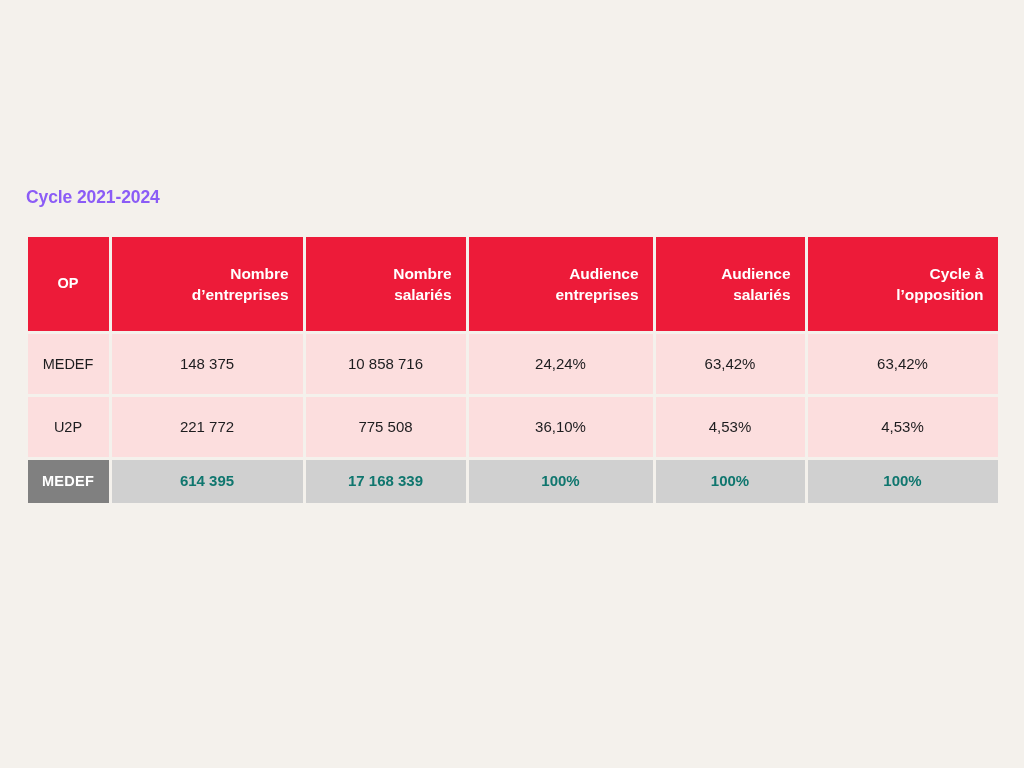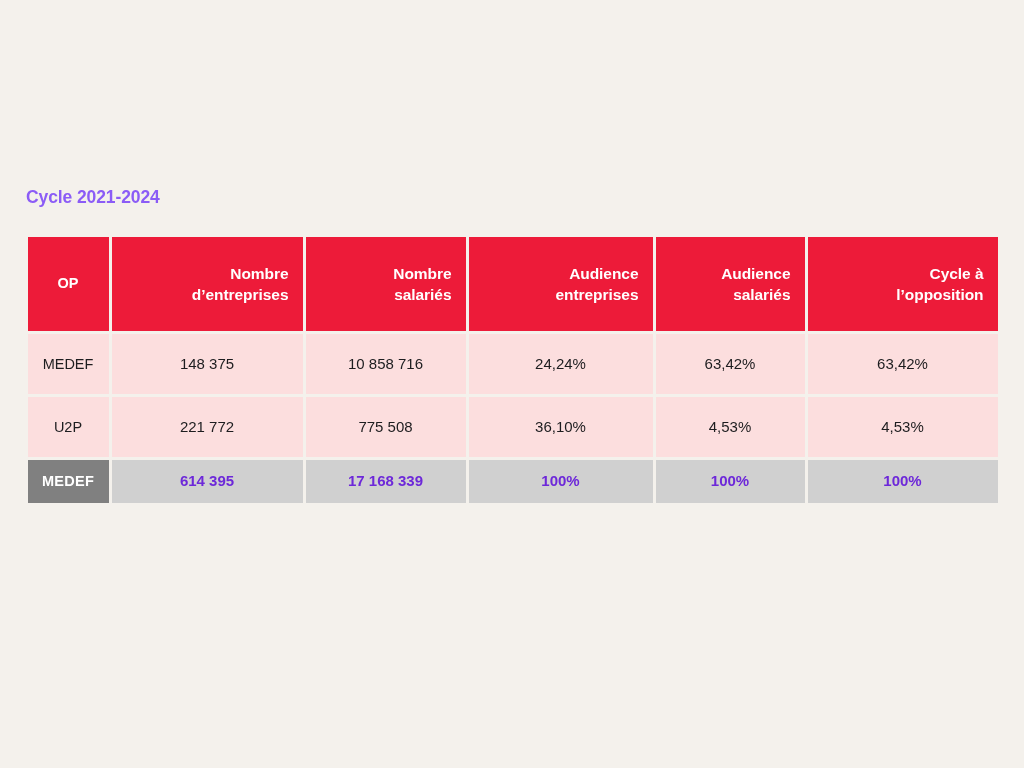--- a/index.html
+++ b/index.html
@@ -88,21 +88,21 @@
     padding: 0 8px;
     line-height: 20px;
   }
   tbody td.cell-op {
     font-size: 14.5px;
   }
 
   
   tbody tr.total-row td {
     background: #d0d0d0;
-    color: #6d28d9;
+    color: #0f766e;
     font-weight: bold;
     height: 43px;
     font-size: 15px;
   }
   tbody tr.total-row td.cell-op {
     background: #808080;
     color: #ffffff;
     font-size: 14.5px;
     letter-spacing: 0.3px;
   }

